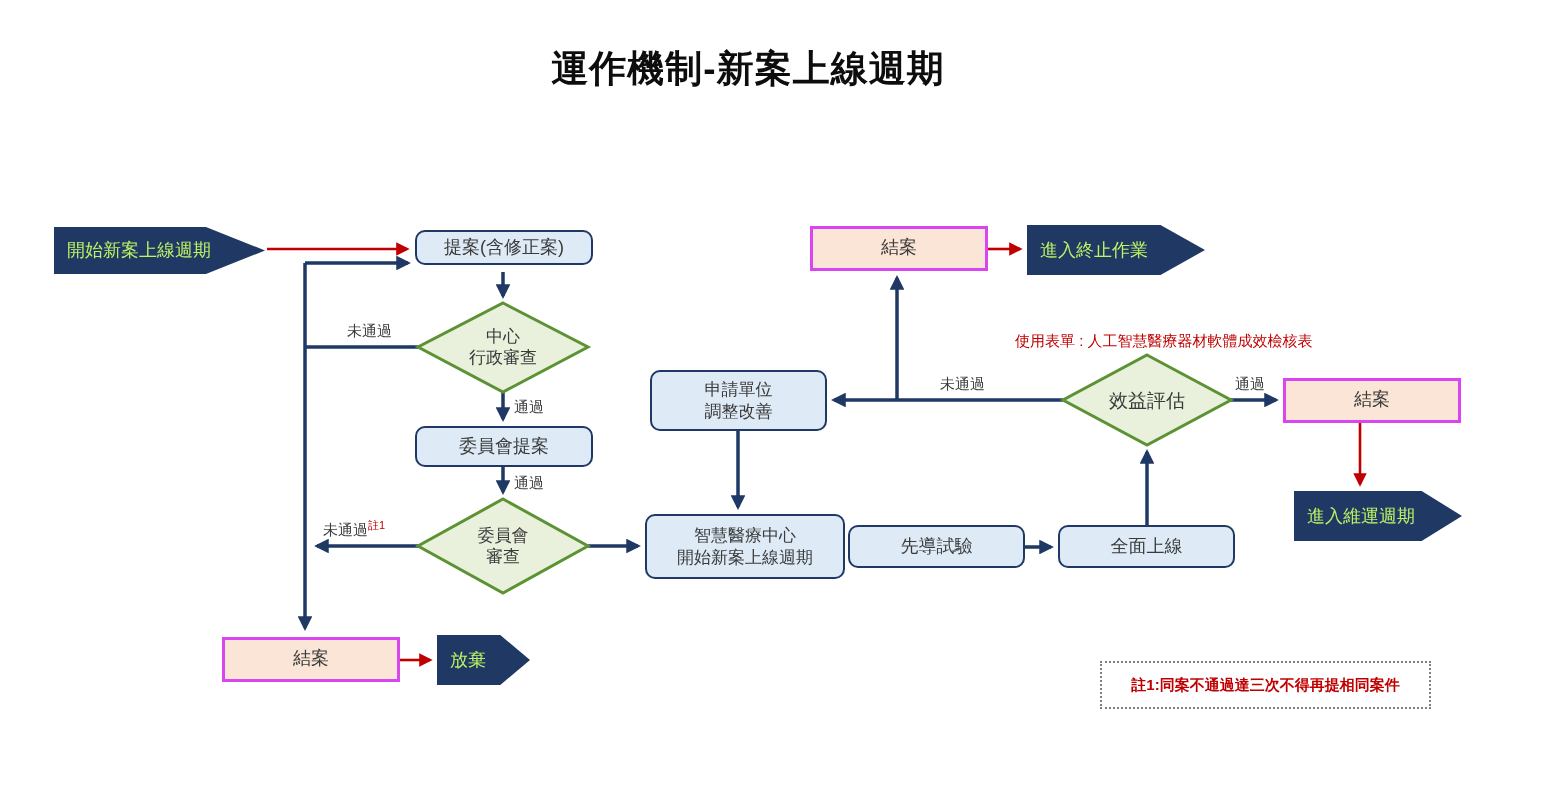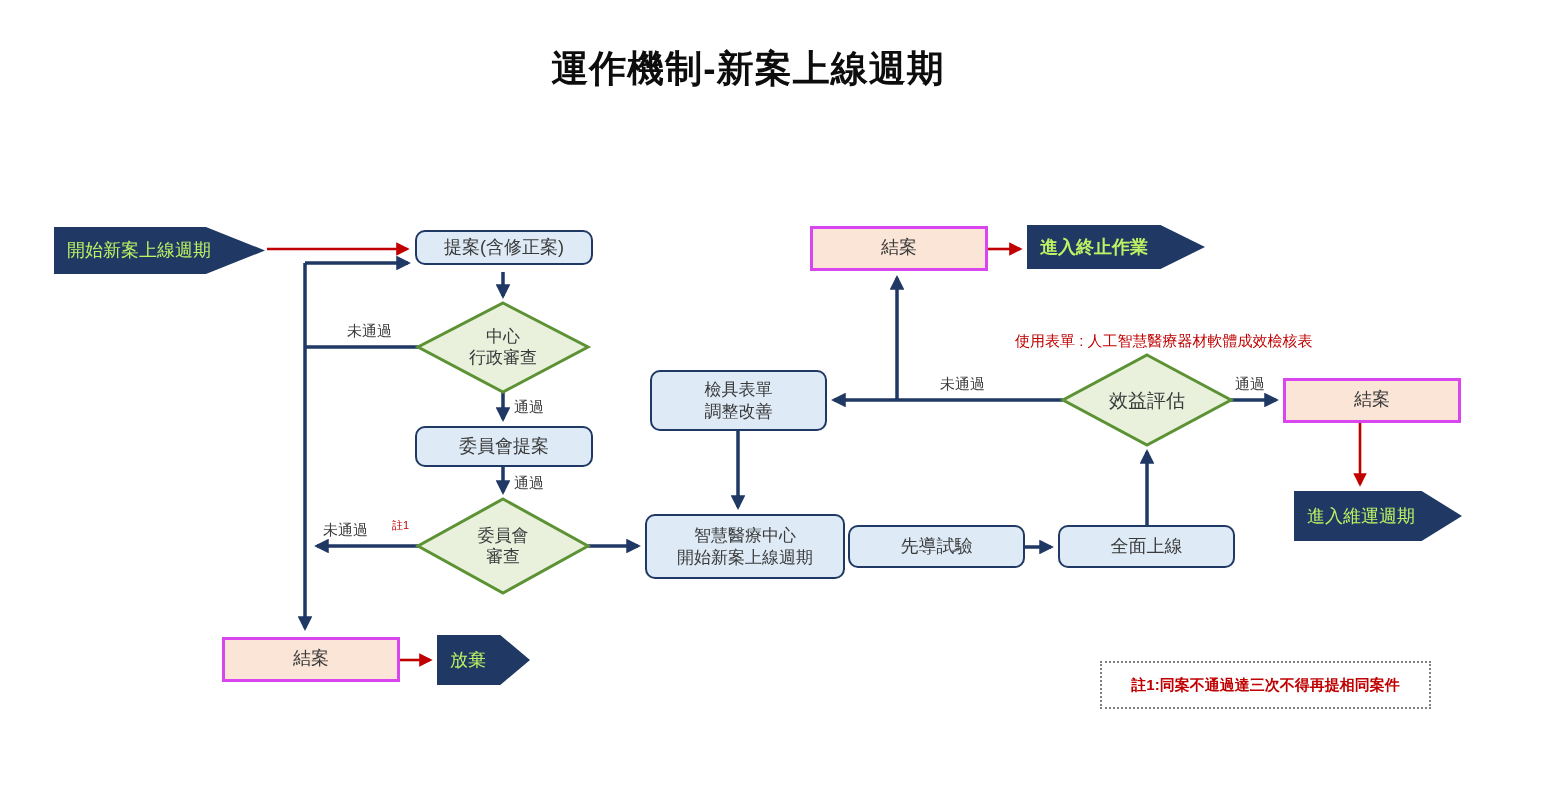--- a/index.html
+++ b/index.html
@@ -15,21 +15,21 @@
   .node{position:absolute;display:flex;align-items:center;justify-content:center;
         text-align:center;box-sizing:border-box;line-height:1.25;}
   .rbox{background:#deebf7;border:2.5px solid #1f3864;border-radius:10px;font-size:18px;}
   .rbox.two{font-size:17px;}
   .obox{background:#fbe5d6;border:3px solid #d946ef;font-size:18px;font-family:Liberation Mono, monospace;}
   .pent{background:#1f3864;color:#bef264;font-size:18px;justify-content:flex-start;
         padding-left:13px;}
   .dlabel{position:absolute;text-align:center;font-size:17px;line-height:1.25;
           transform:translate(-50%,-50%);pointer-events:none;}
   .elabel{position:absolute;font-size:15px;color:#3f3f3f;white-space:nowrap;}
-  .elabel sup{color:#c00000;font-size:11px;margin-left:24px;}
+  .elabel sup{color:#c00000;font-size:11px;}
   .red-note{position:absolute;color:#c00000;font-size:15px;line-height:20px;white-space:nowrap;}
   .note-box{
     position:absolute;left:1100px;top:661px;width:331px;height:48px;
     border:2px dotted #7f7f7f;box-sizing:border-box;display:flex;align-items:center;
     justify-content:center;color:#c00000;font-size:15px;font-weight:600;white-space:nowrap;
   }
 </style>
 </head>
 <body>
 
@@ -81,21 +81,21 @@
 
 
   <div class="red-note" style="left:1015px;top:331px;">使用表單 : 人工智慧醫療器材軟體成效檢核表</div>
 
   <div class="node pent" style="left:54px;top:227px;width:211px;height:47px;clip-path:polygon(0 0,72% 0,100% 50%,72% 100%,0 100%);">
     <span>開始新案上線週期</span>
   </div>
   <div class="node pent" style="left:437px;top:635px;width:93px;height:50px;clip-path:polygon(0 0,68% 0,100% 50%,68% 100%,0 100%);">
     <span>放棄</span>
   </div>
-  <div class="node pent" style="left:1027px;top:225px;width:178px;height:44px;clip-path:polygon(0 0,75% 0,100% 50%,75% 100%,0 100%);font-weight:bold;">
+  <div class="node pent" style="left:1027px;top:225px;width:178px;height:50px;clip-path:polygon(0 0,75% 0,100% 50%,75% 100%,0 100%);">
     <span>進入終止作業</span>
   </div>
   <div class="node pent" style="left:1294px;top:491px;width:168px;height:50px;clip-path:polygon(0 0,76% 0,100% 50%,76% 100%,0 100%);">
     <span>進入維運週期</span>
   </div>
 
   <div class="node rbox" style="left:415px;top:230px;width:178px;height:35px;">
     <span>提案(含修正案)</span>
   </div>
   <div class="node rbox" style="left:415px;top:426px;width:178px;height:41px;">
@@ -105,21 +105,21 @@
     <span>智慧醫療中心</span>
     <span>開始新案上線週期</span>
   </div>
   <div class="node rbox" style="left:848px;top:525px;width:177px;height:43px;">
     <span>先導試驗</span>
   </div>
   <div class="node rbox" style="left:1058px;top:525px;width:177px;height:43px;">
     <span>全面上線</span>
   </div>
   <div class="node rbox two" style="left:650px;top:370px;width:177px;height:61px;flex-direction:column;">
-    <span>檢具表單</span>
+    <span>申請單位</span>
     <span>調整改善</span>
   </div>
 
   <div class="node obox" style="left:222px;top:637px;width:178px;height:45px;">
     <span>結案</span>
   </div>
   <div class="node obox" style="left:810px;top:226px;width:178px;height:45px;">
     <span>結案</span>
   </div>
   <div class="node obox" style="left:1283px;top:378px;width:178px;height:45px;">

